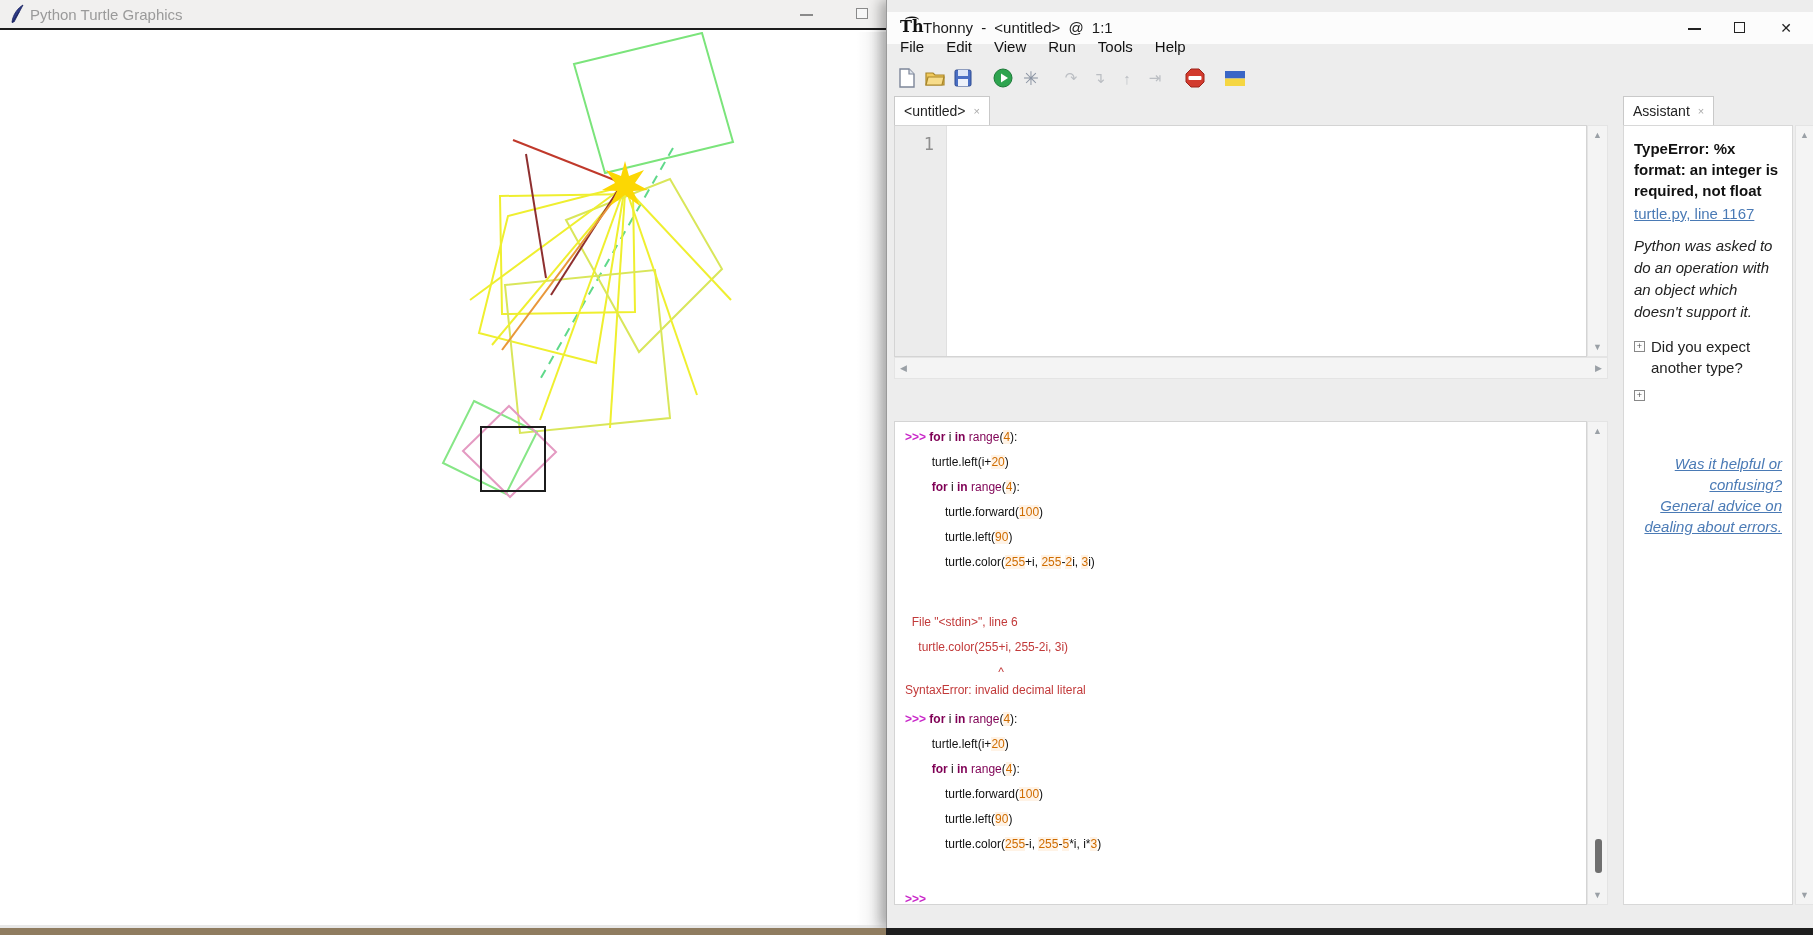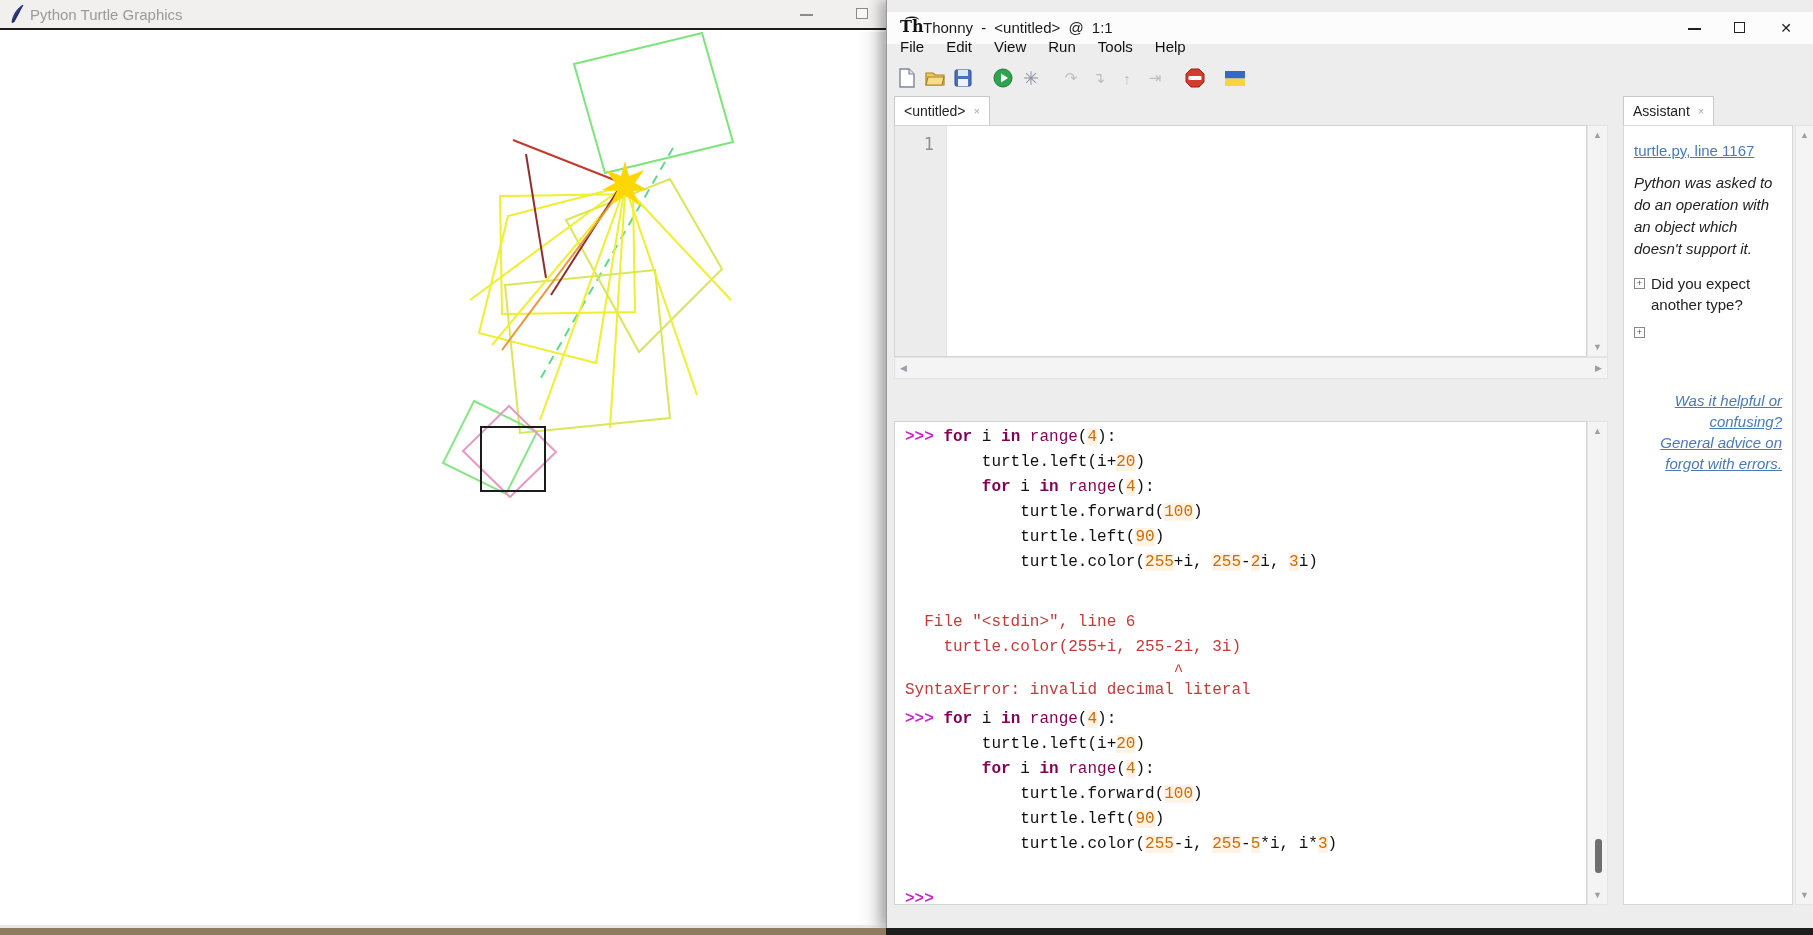--- a/index.html
+++ b/index.html
@@ -51,22 +51,22 @@
   .vsb{position:absolute;width:21px;background:#f4f4f4;border:1px solid #e4e4e4;box-sizing:border-box;}
   .vsb.ed{left:700px;top:125px;height:232px;}
   .vsb.sh{left:700px;top:421px;height:484px;}
   .hsb{position:absolute;left:7px;top:357px;width:714px;height:22px;background:#f4f4f4;border:1px solid #e4e4e4;box-sizing:border-box;}
   .arr{position:absolute;font-size:9px;color:#9aa0a6;}
   .thumb{position:absolute;left:7px;width:7px;height:34px;background:#6f6f6f;border-radius:3px;}
 
   
   .shelltab-row{position:absolute;left:0;top:395px;width:100%;height:26px;margin-top:48px;}
   .shell{position:absolute;left:7px;top:421px;width:693px;height:484px;background:#fff;border:1px solid #d4d4d4;box-sizing:border-box;overflow:hidden;}
-  #shell-code{position:absolute;left:10px;top:3px;font-family:Liberation Mono, monospace;
-              font-size:16px;line-height:25px;white-space:pre;}
+  #shell-code{position:absolute;left:10px;top:3px;font-family:Liberation Sans, sans-serif;
+              font-size:12px;line-height:25px;white-space:pre;}
   .sline{height:25px;}
   .sh-p{color:#c928c9;font-weight:bold;}
   .sh-k{color:#7f0055;font-weight:bold;}
   .sh-b{color:#7f0055;}
   .sh-n{color:#cf6c00;background:rgba(255,165,60,0.13);}
   .sh-d{color:#111;}
   .sh-e{color:#c23a3a;}
 
   
   .assistant{position:absolute;left:734px;top:96px;width:193px;height:809px;}
@@ -258,34 +258,35 @@
       <span class="arr" style="left:5px;bottom:4px;">▼</span>
       <span class="thumb" style="top:417px;"></span>
     </div>
 
     <div class="assistant">
       <span class="tab" style="left:2px;">
         <span>Assistant</span>
         <span class="x">×</span>
       </span>
       <div class="as-card">
+        <div class="as-title">TypeError: %x format: an integer is required, not float</div>
         <span class="as-link">turtle.py, line 1167</span>
         <div class="as-expl">Python was asked to do an operation with an object which doesn't support it.</div>
         <div class="as-list">
           <div class="as-item">
             <span class="as-box">+</span>
             <span>Did you expect another type?</span>
           </div>
           <div class="as-item">
             <span class="as-box">+</span>
           </div>
         </div>
         <div class="as-links">
           <span>Was it helpful or confusing?</span>
-          <span>General advice on forgot with errors.</span>
+          <span>General advice on dealing about errors.</span>
         </div>
       </div>
       <div class="as-sb">
         <span class="arr" style="left:4px;top:4px;">▲</span>
         <span class="arr" style="left:4px;bottom:4px;">▼</span>
       </div>
     </div>
 
   </section>
 

